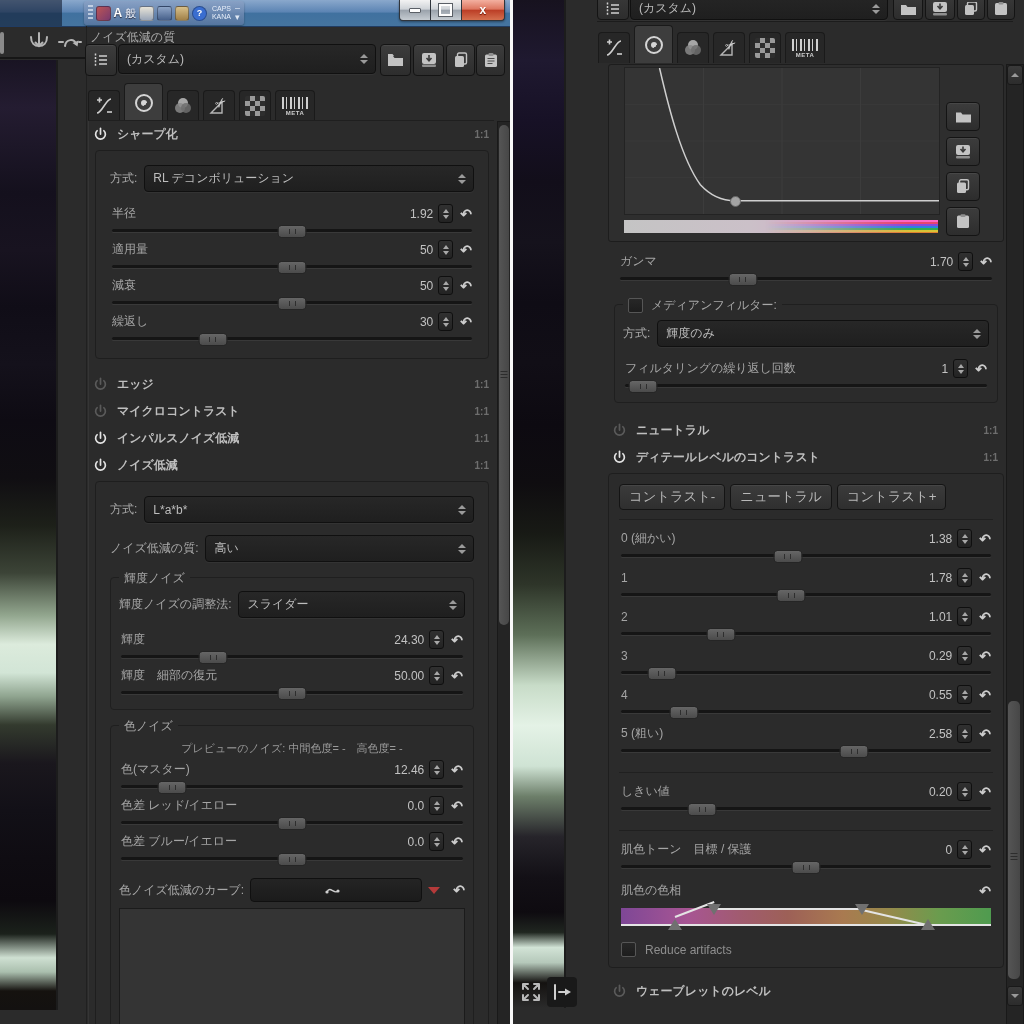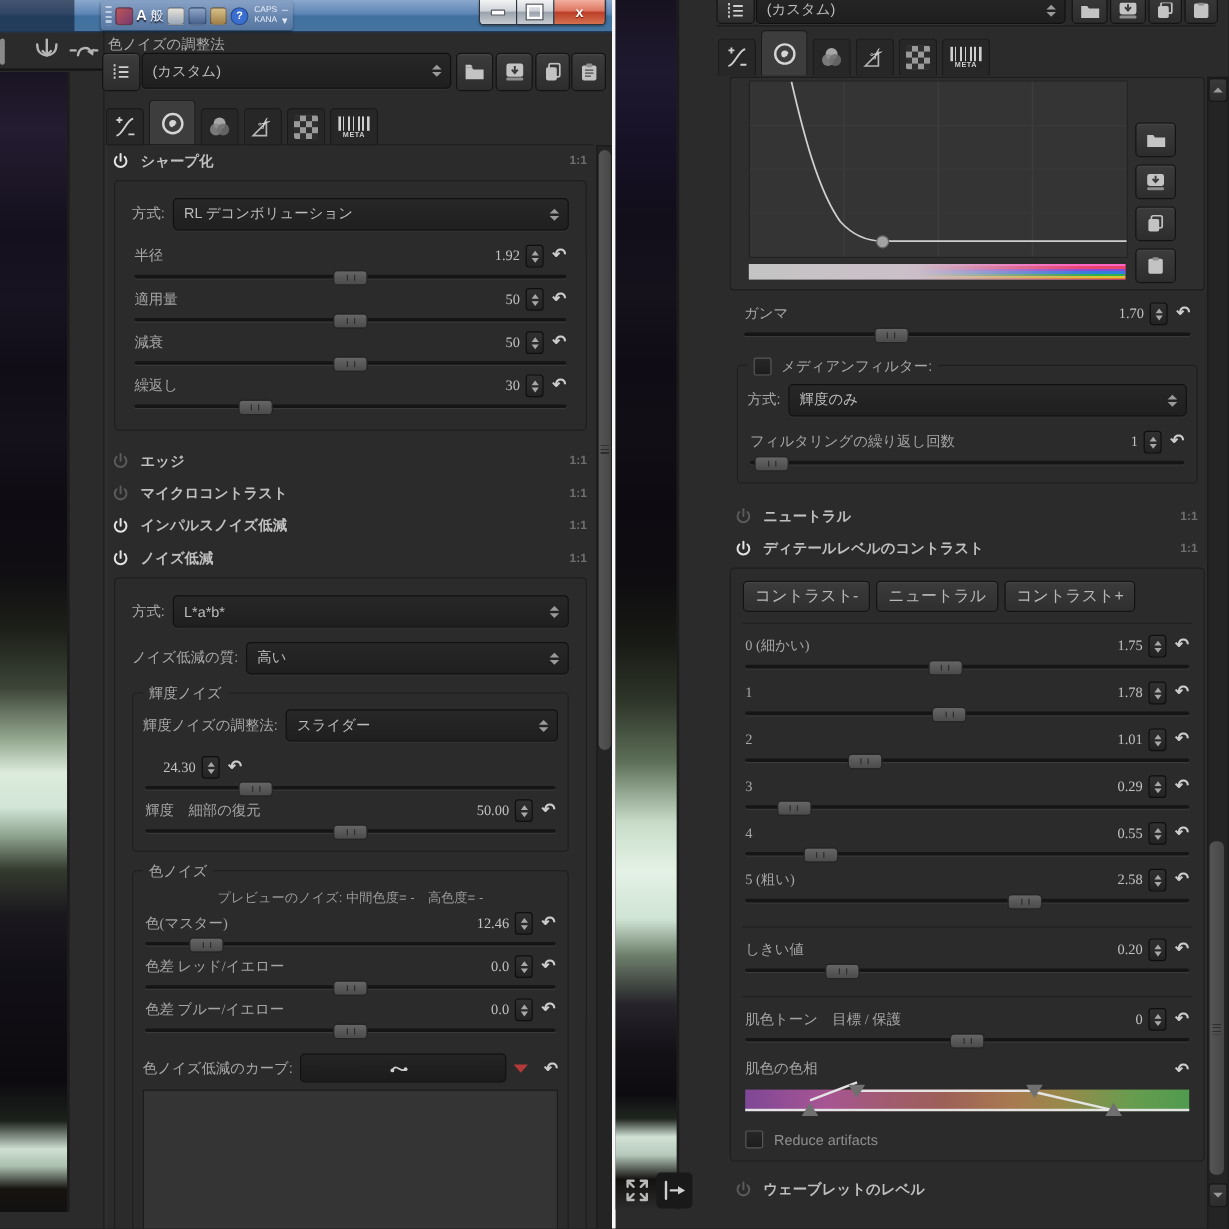--- a/index.html
+++ b/index.html
@@ -52,21 +52,21 @@
     background:linear-gradient(180deg,#272727,#1f1f1f);box-shadow:0 1px 0 rgba(255,255,255,.04);
     padding:0 22px 0 8px;color:#bdbdbd;flex:1;white-space:nowrap;overflow:hidden;}
   .ddar{position:absolute;right:7px;top:50%;transform:translateY(-50%);display:flex;flex-direction:column;gap:2px;}
   .tri-u{width:0;height:0;border-left:4px solid transparent;border-right:4px solid transparent;border-bottom:4px solid #9a9a9a;}
   .tri-d{width:0;height:0;border-left:4px solid transparent;border-right:4px solid transparent;border-top:4px solid #9a9a9a;}
   .spin{width:13px;height:17px;border:1px solid #0f0f0f;border-radius:3px;margin-left:5px;
     background:linear-gradient(180deg,#303030,#232323);display:flex;flex-direction:column;align-items:center;justify-content:center;gap:2px;}
   .sp-u{width:0;height:0;border-left:3px solid transparent;border-right:3px solid transparent;border-bottom:4px solid #a8a8a8;}
   .sp-d{width:0;height:0;border-left:3px solid transparent;border-right:3px solid transparent;border-top:4px solid #a8a8a8;}
   .reset{color:#cdcdcd;font-size:14px;font-weight:bold;margin-left:7px;line-height:14px;}
-  .slider{position:relative;height:36px;margin:0 2px;font-family:Liberation Serif, serif;}
+  .slider{position:relative;height:36px;margin:0 2px;}
   .srow{display:flex;align-items:center;height:19px;}
   .slabel{flex:1;color:#a5a5a5;}
   .sval{min-width:42px;text-align:right;color:#c2c2c2;}
   .track{position:relative;height:3px;margin-top:6px;background:#151515;border-radius:2px;
     box-shadow:0 1px 0 rgba(255,255,255,.07);}
   .thumb{position:absolute;top:-4px;width:27px;height:11px;border:1px solid #252525;border-radius:4px;
     background:linear-gradient(180deg,#666,#4b4b4b);transform:translateX(-50%);}
   .thumb::after{content:"";position:absolute;left:50%;top:3px;transform:translateX(-50%);
     width:5px;height:5px;border-left:1px solid #2e2e2e;border-right:1px solid #2e2e2e;}
   .thead{display:flex;align-items:center;gap:9px;height:23px;padding:2px 6px 2px 4px;}
@@ -179,21 +179,21 @@
         </g>
       <path d="M15.5 13l5 3.5 1-6z" fill="#b5b5b5"></path>
       </svg>
   </div>
   <div class="abs hline" style="left:0;top:57px;width:86px;height:2px;"></div>
 
   <div class="abs photoL"></div>
   <div class="abs vline" style="left:56px;top:60px;width:2px;height:950px;"></div>
   <div class="abs" style="left:86px;top:26px;width:1px;height:998px;background:#202020;"></div>
 
-  <div class="abs" style="left:90px;top:29px;color:#ababab;">色ノイズの調整法</div>
+  <div class="abs" style="left:90px;top:29px;color:#ababab;">ノイズ低減の質</div>
   <div class="abs iconbtn" style="left:85px;top:44px;width:30px;height:30px;">
     <svg width="16" height="16" viewBox="0 0 16 16">
         <g stroke="#cfcfcf" stroke-width="1.5" fill="none">
       <path d="M2.5 1.5v13" stroke-dasharray="2 1.4"></path>
           <path d="M6 4h8M6 8h8M6 12h8"></path>
         </g>
       </svg>
   </div>
   <div class="abs" style="left:118px;top:44px;width:258px;display:flex;">
     <div class="dd" style="height:28px;">
@@ -412,20 +412,21 @@
           <div class="dd">
             <span>スライダー</span>
             <span class="ddar">
                 <span class="tri-u"></span>
                 <span class="tri-d"></span>
               </span>
           </div>
         </div>
         <div class="slider">
           <div class="srow">
+            <span class="slabel">輝度</span>
             <span class="sval">24.30</span>
             <span class="spin">
                 <span class="sp-u"></span>
                 <span class="sp-d"></span>
               </span>
             <span class="reset">↶</span>
           </div>
           <div class="track">
               <span class="thumb" style="left: 27%;"></span>
             </div>
@@ -708,21 +709,21 @@
     <div class="tbody" style="margin:2px 0 10px;padding:10px 10px 10px;">
       <div style="display:flex;gap:5px;margin-bottom:9px;">
         <button class="btn">コントラスト-</button>
         <button class="btn">ニュートラル</button>
         <button class="btn">コントラスト+</button>
       </div>
       <hr class="sep">
       <div class="slider" style="height:39px;">
         <div class="srow">
           <span class="slabel">0 (細かい)</span>
-          <span class="sval">1.75</span>
+          <span class="sval">1.38</span>
           <span class="spin">
               <span class="sp-u"></span>
               <span class="sp-d"></span>
             </span>
           <span class="reset">↶</span>
         </div>
         <div class="track">
             <span class="thumb" style="left: 45%;"></span>
           </div>
       </div>

